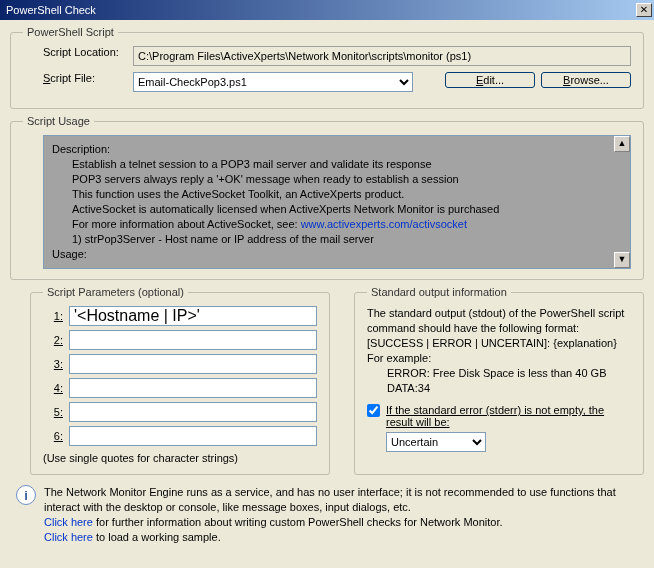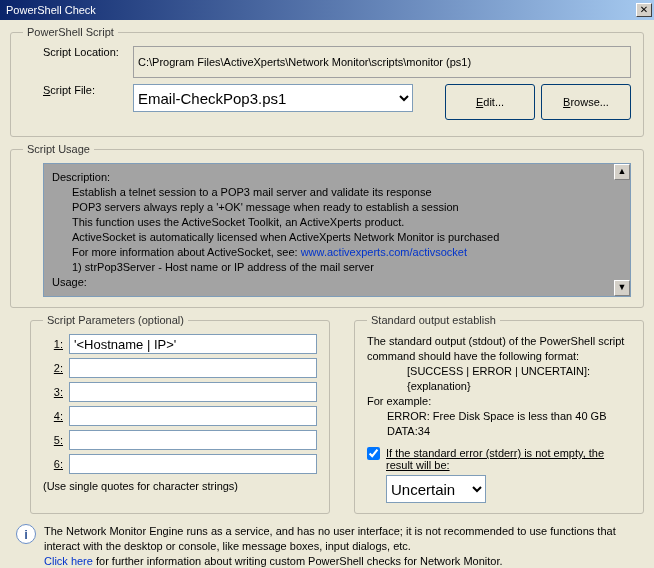--- a/index.html
+++ b/index.html
@@ -47,42 +47,42 @@
     background: #ECE9D8;
   }
   .row { display: flex; align-items: flex-start; margin-bottom: 6px; }
   .label-fixed { width: 110px; text-align: left; padding-left: 20px; }
   input[type="text"].field {
     border: 1px solid #7F9DB9;
     background: #fff;
     height: 20px;
     padding: 0 4px;
     font-family: inherit;
-    font-size: 13px;
+    font-size: 16px;
   }
   input[type="text"].readonly {
     border: 1px solid #A0A0A0;
     background: #ECE9D8;
-    height: 32px;
+    height: 20px;
     padding: 0 4px;
     font-family: inherit;
     font-size: 11px;
   }
   select.combo {
     border: 1px solid #7F9DB9;
     background: #fff;
-    height: 28px;
-    font-family: inherit;
-    font-size: 15px;
+    height: 20px;
+    font-family: inherit;
+    font-size: 11px;
   }
   .btn {
     background: #ECE9D8;
     border: 1px solid #003C74;
     border-radius: 3px;
-    height: 36px;
+    height: 16px;
     font-family: inherit;
     font-size: 11px;
     cursor: default;
     padding: 0 8px;
   }
   .btn-wide { width: 90px; }
   .usage-box {
     border: 1px solid #7F9DB9;
     background: #a3a3a3;
     padding: 6px 8px;
@@ -110,21 +110,21 @@
     font-size: 9px;
     line-height: 13px;
   }
   .link { color: #0033CC; cursor: pointer; }
   .two-col { display: flex; gap: 24px; padding-left: 20px; }
   .two-col > fieldset { flex: 1; }
   .param-row { display: flex; align-items: center; margin-bottom: 4px; }
   .param-label { width: 20px; text-align: right; margin-right: 6px; text-decoration: underline; }
   .param-hint { margin-top: 6px; }
   .stdout-text { line-height: 15px; }
-  .stdout-text .indent2 { margin-left: 40px; }
+  .stdout-text .indent2 { }
   .stdout-text .indent1 { margin-left: 20px; }
   .check-row { display: flex; align-items: flex-start; margin-top: 8px; gap: 6px; }
   .info-row { display: flex; align-items: flex-start; gap: 8px; padding: 4px 6px; }
   .info-icon {
     width: 20px; height: 20px;
     border-radius: 50%;
     border: 1px solid #6B8FC8;
     display: flex;
     align-items: center;
     justify-content: center;
@@ -209,21 +209,21 @@
           <input type="text" class="field" style="flex: 1 1 0%;" value="">
         </div>
       <div class="param-row">
           <span class="param-label">6:</span>
           <input type="text" class="field" style="flex: 1 1 0%;" value="">
         </div>
       <div class="param-hint">(Use single quotes for character strings)</div>
     </fieldset>
 
     <fieldset>
-      <legend>Standard output establish</legend>
+      <legend>Standard output information</legend>
       <div class="stdout-text">
         <div>The standard output (stdout) of the PowerShell script command should have the following format:</div>
         <div class="indent2">[SUCCESS | ERROR | UNCERTAIN]: {explanation}</div>
         <div>For example:</div>
         <div class="indent1">ERROR: Free Disk Space is less than 40 GB DATA:34</div>
       </div>
       <div class="check-row">
         <input type="checkbox" checked="" style="">
         <div>
           <div style="text-decoration: underline">If the standard error (stderr) is not empty, the result will be:</div>

